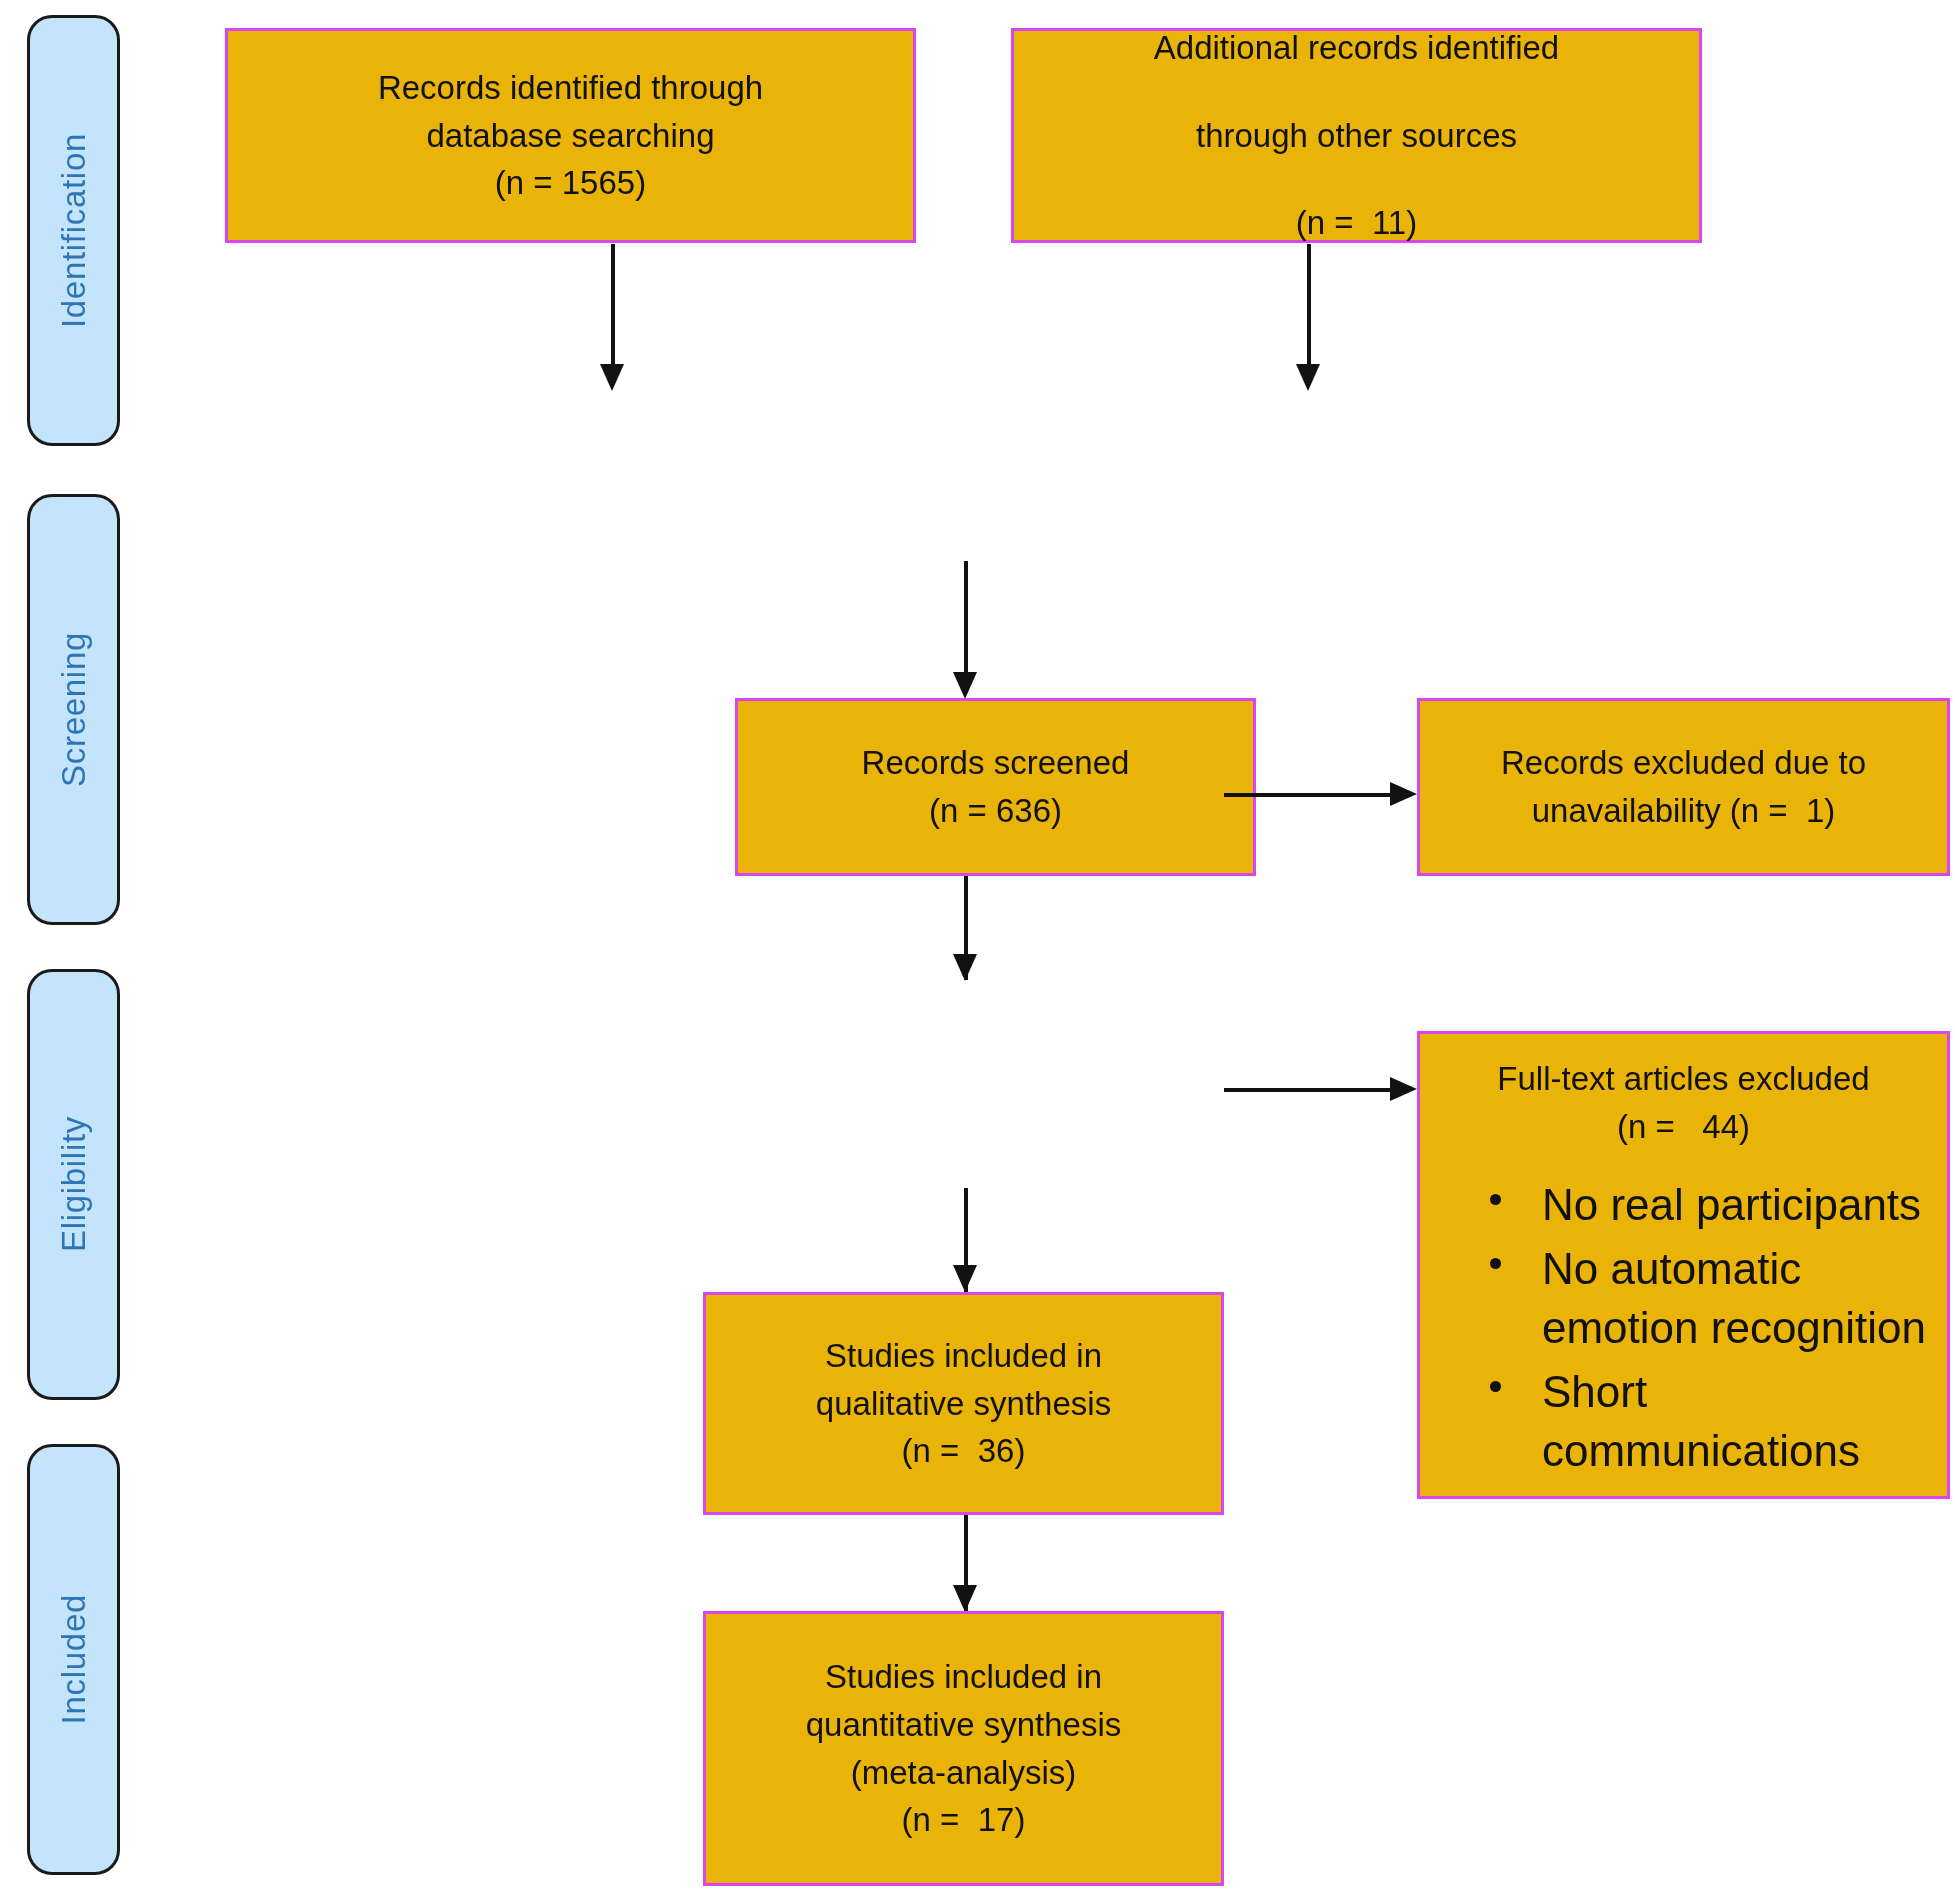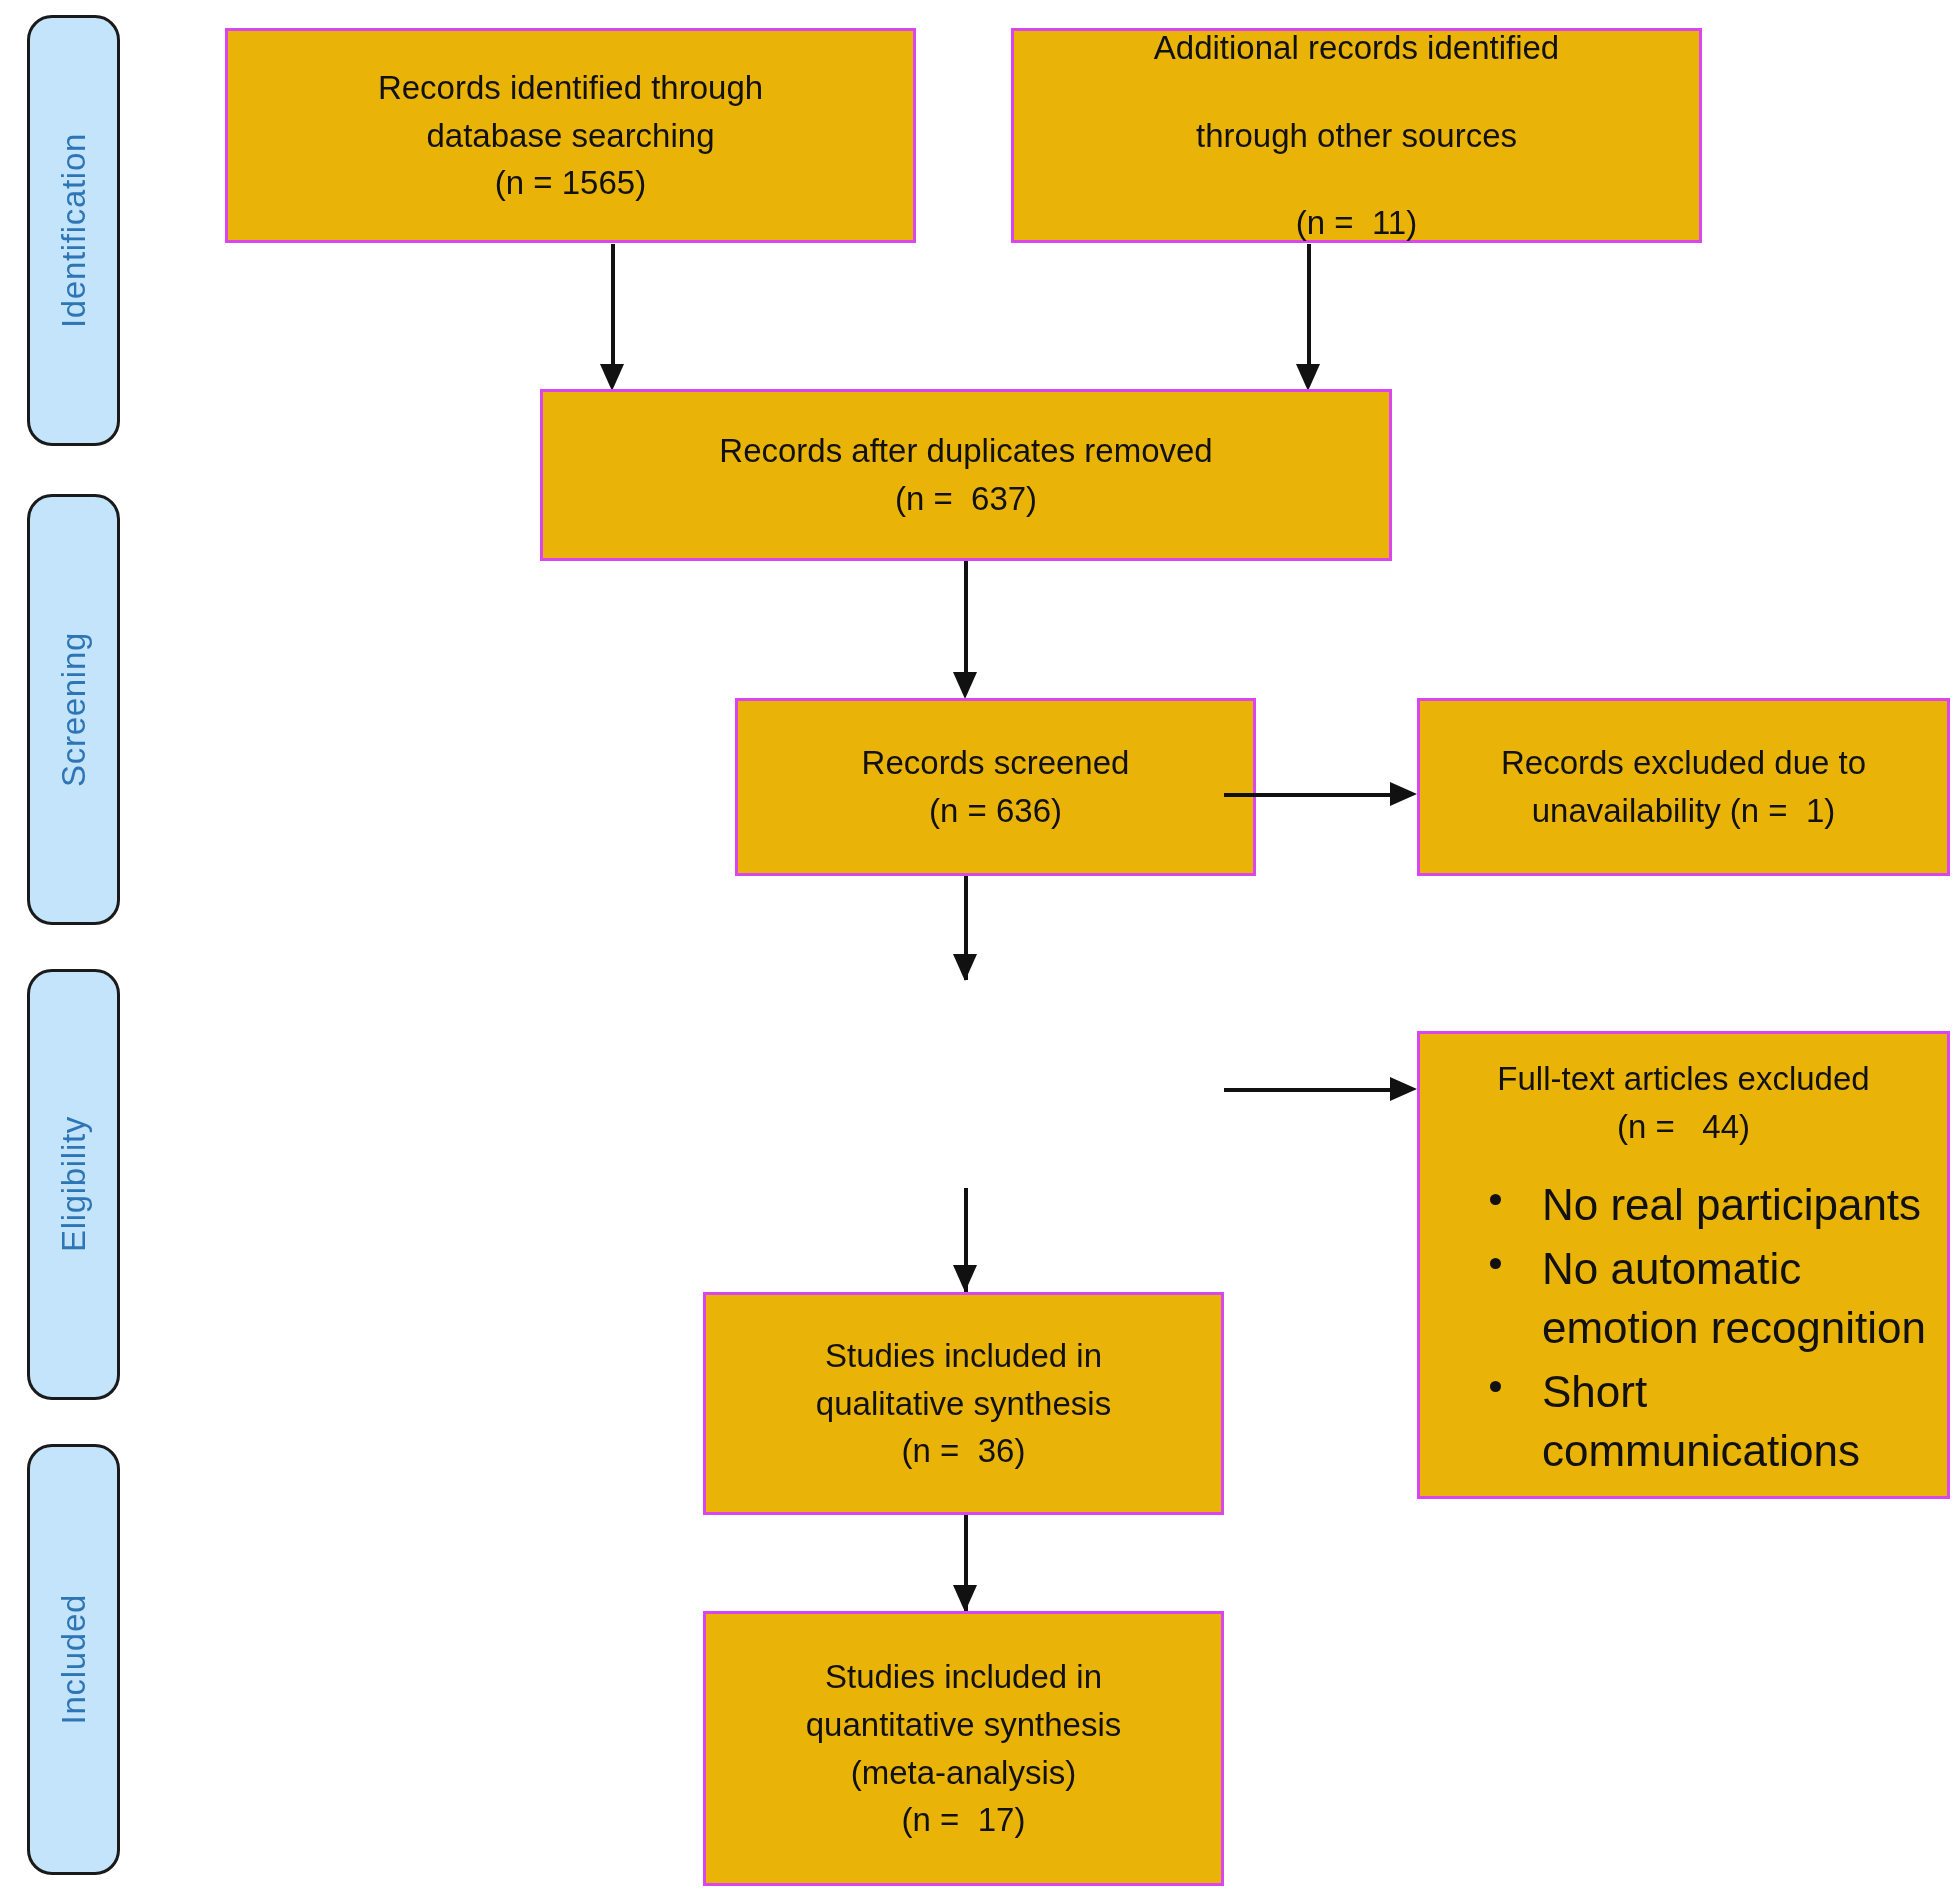--- a/index.html
+++ b/index.html
@@ -147,24 +147,20 @@
     <span class="line">through other sources</span>
     <span class="line">(n =  11)</span>
   </div>
 
   <div class="vline" style="left:611px; top:244px; height:125px;"></div>
   <div class="arrow-down" style="left:600px; top:364px;"></div>
 
   <div class="vline" style="left:1307px; top:244px; height:125px;"></div>
   <div class="arrow-down" style="left:1296px; top:364px;"></div>
 
-  <div class="flow-box" style="left:540px; top:389px; width:852px; height:172px;">
-    <span class="line">Records after duplicates removed</span>
-    <span class="line">(n =  637)</span>
-  </div>
 
   <div class="vline" style="left:964px; top:561px; height:115px;"></div>
   <div class="arrow-down" style="left:953px; top:672px;"></div>
 
   <div class="flow-box" style="left:735px; top:698px; width:521px; height:178px;">
     <span class="line">Records screened</span>
     <span class="line">(n = 636)</span>
   </div>
 
   <div class="flow-box" style="left:1417px; top:698px; width:533px; height:178px;">

